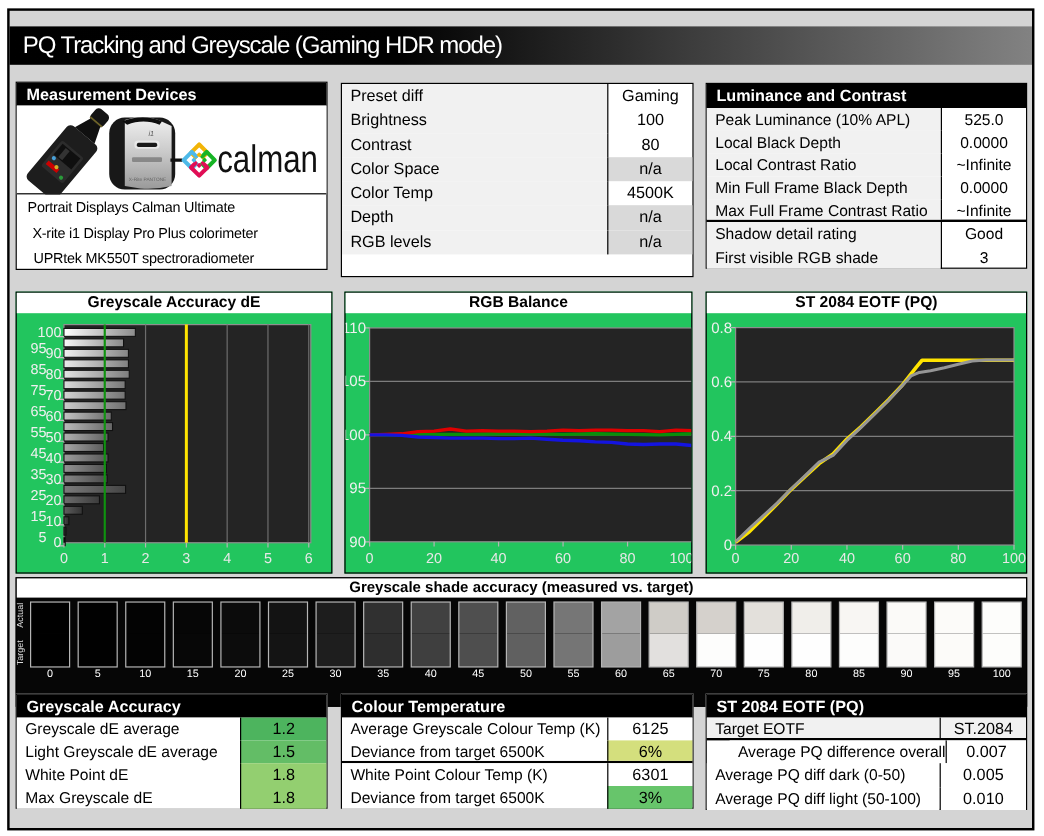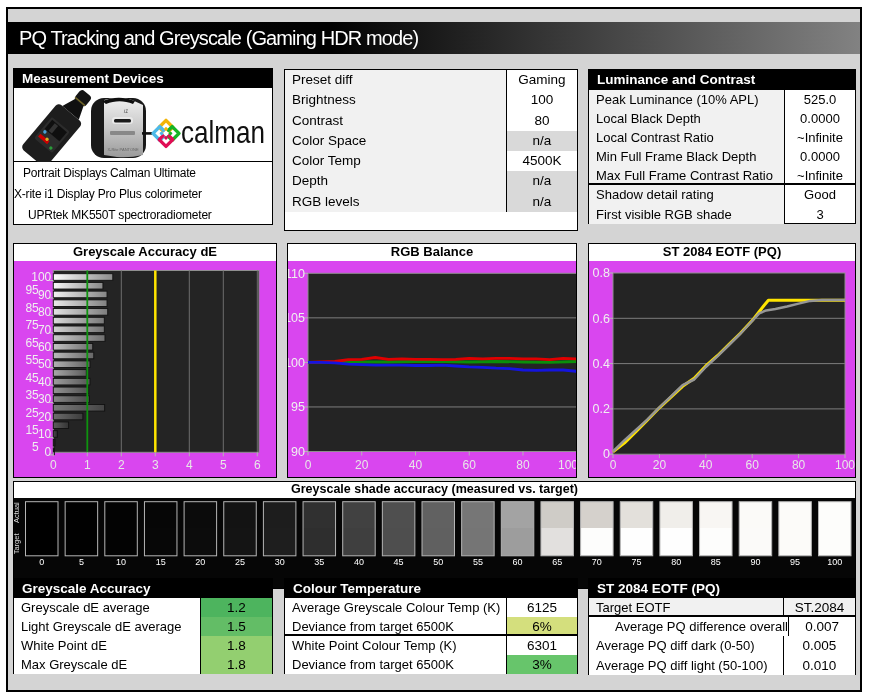--- a/index.html
+++ b/index.html
@@ -11,21 +11,21 @@
     background:linear-gradient(to right,#000 0%,#010101 38%,#828282 100%);}
   #titlebar span{position:absolute;left:11px;top:5px;color:#fff;font-size:20px;letter-spacing:-0.9px;}
   .hdr{background:#000;color:#fff;font-weight:bold;font-size:13.5px;line-height:19px;padding-left:8px;white-space:nowrap;overflow:hidden;}
   .panel{position:absolute;border:1px solid #000;background:#fff;}
   .row{display:flex;}
   .lbl{background:#f1f1f1;font-size:13.5px;white-space:nowrap;overflow:hidden;}
   .val{text-align:center;font-size:13.5px;white-space:nowrap;}
   .na{background:#d9d9d9;}
   .ctitle{position:absolute;left:0;top:0;right:0;height:17px;background:#fff;
     font-weight:bold;font-size:13px;text-align:center;line-height:16px;color:#000;}
-  .chart{position:absolute;border:1px solid #000;background:#d946ef;}
+  .chart{position:absolute;border:1px solid #000;background:#22c55e;}
 </style>
 </head>
 <body>
 <div id="page">
  <div id="frame">
   <div id="titlebar">
         <span>PQ Tracking and Greyscale (Gaming HDR mode)</span>
       </div>
 
   <div class="panel" style="left:5px;top:59px;width:260px;height:157px;">
@@ -75,21 +75,21 @@
               <rect x="-1.6" y="-1.6" width="3.2" height="3.2" rx="0.8" fill="#16b425"></rect>
             </g>
             <g transform="translate(152,49.8) rotate(45)">
               <rect x="-1.6" y="-1.6" width="3.2" height="3.2" rx="0.8" fill="#e00d55"></rect>
             </g>
             <text x="167" y="55" font-size="32px" fill="#101010" font-weight="normal" textLength="84" lengthAdjust="spacingAndGlyphs">calman</text>
           </svg>
     </div>
     <div class="abs" style="left:0;top:94px;width:258px;">
       <div style="font-size:12px;letter-spacing:-0.2px;line-height:21px;padding-left:9px;">Portrait Displays Calman Ultimate</div>
-      <div style="font-size:12px;letter-spacing:-0.2px;line-height:21px;">X-rite i1 Display Pro Plus colorimeter</div>
+      <div style="font-size:12px;letter-spacing:-0.2px;line-height:21px;padding-left:13px;">X-rite i1 Display Pro Plus colorimeter</div>
       <div style="font-size:12px;letter-spacing:-0.2px;line-height:21px;padding-left:14px;">UPRtek MK550T spectroradiometer</div>
     </div>
   </div>
 
   <div class="panel" style="left:276px;top:60px;width:294px;height:162px;">
     <div id="osd">
           <div class="row" style="height:20.28px;">
             <div class="lbl" style="width:221px;line-height:20.28px;padding-left:7px;">Preset diff</div>
             <div class="val " style="width:71px;line-height:20.28px;border-left:1px solid #000;">Gaming</div>
           </div>

